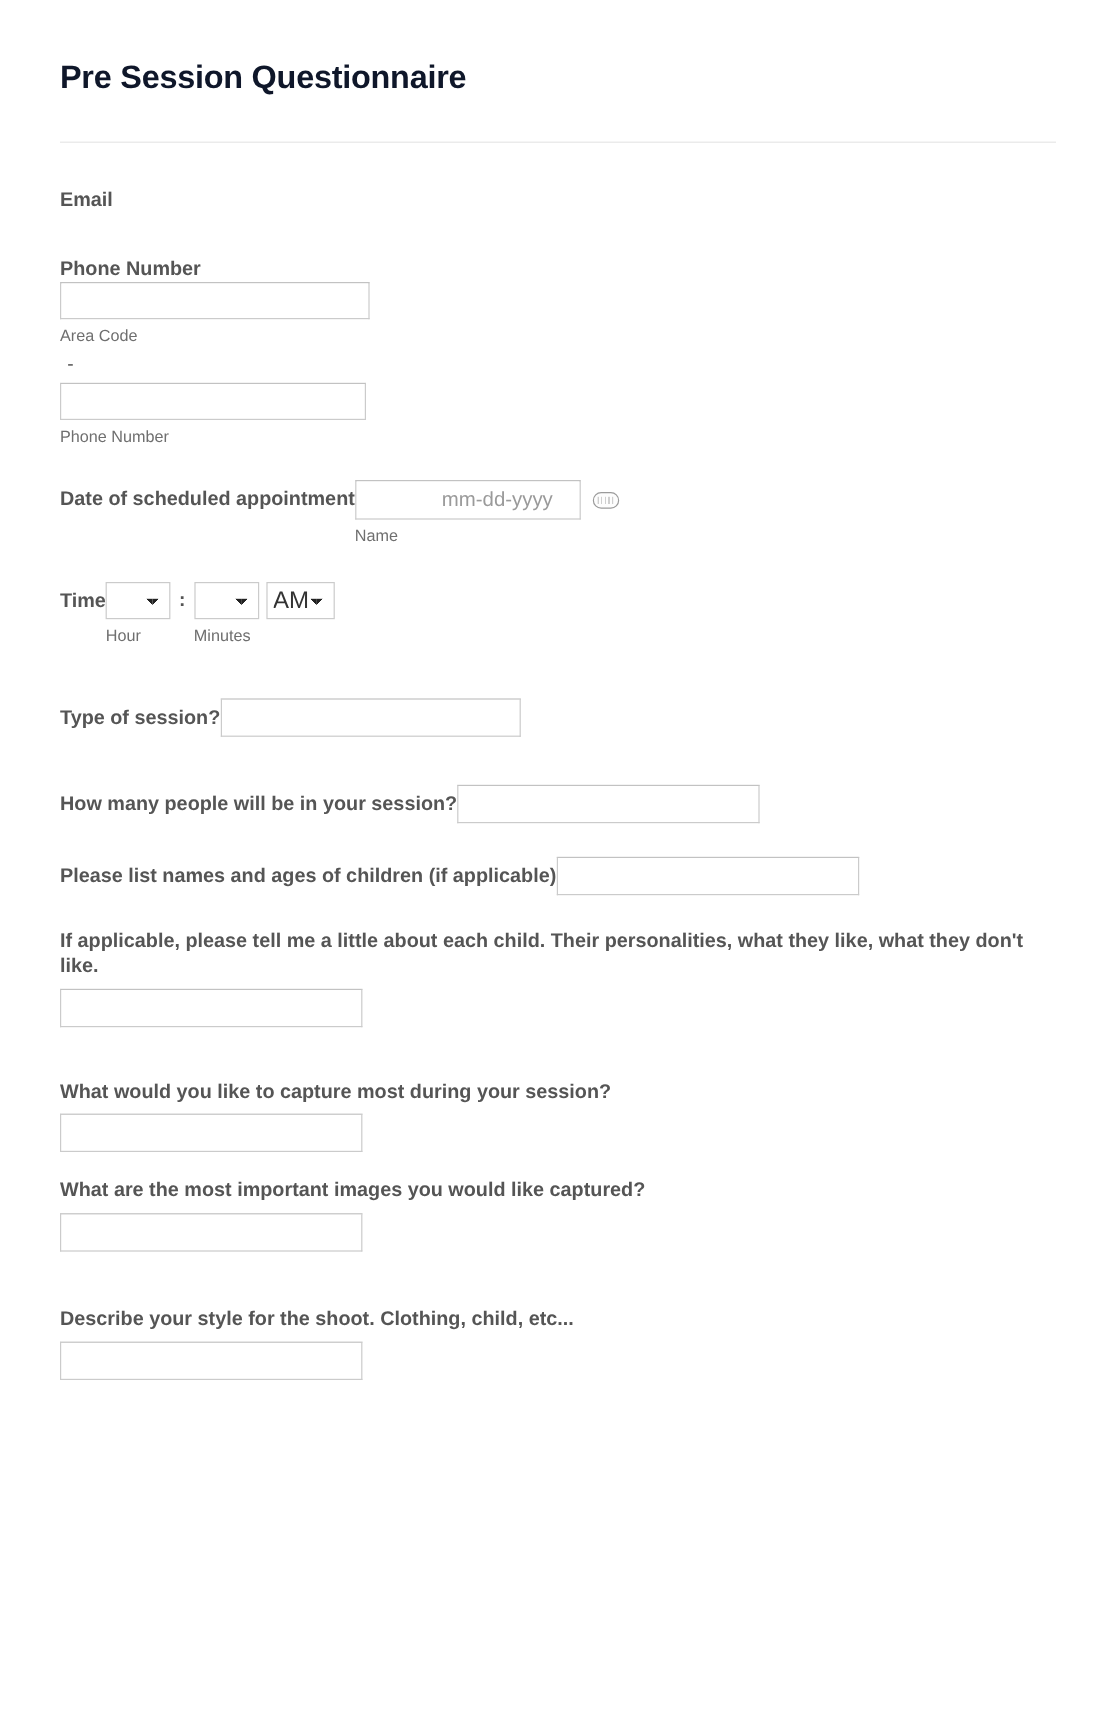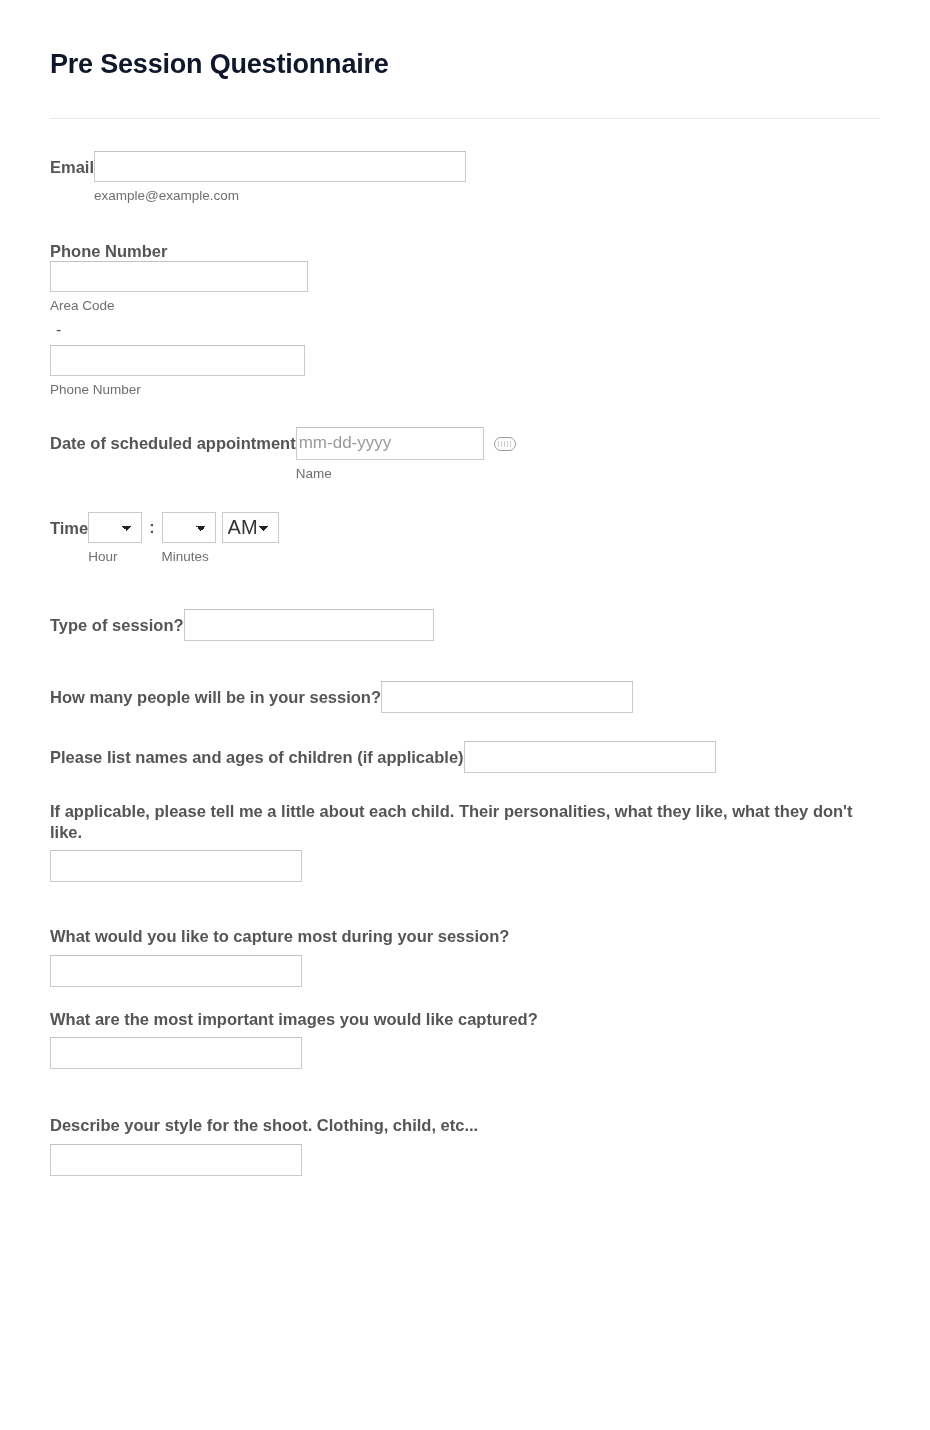--- a/index.html
+++ b/index.html
@@ -72,23 +72,24 @@
   
   .inp {
     box-sizing: border-box;
     height: 31px;
     border: 1px solid #cbcbcb;
     border-top-color: #c2c2c2;
     background: #ffffff;
     font-family: "Liberation Sans", "DejaVu Sans", sans-serif;
     font-size: 15px;
     color: #555555;
-    padding: 2px 2px;
+    padding: 2px 22px;
     outline: none;
     border-radius: 0;
+    text-align: right;
   }
   .inp::placeholder { color: #9a9a9a; opacity: 1; }
 
   .field-group { display: flex; flex-direction: column; }
   .sub-label {
     font-size: 13.5px;
     color: #6f6f6f;
     font-weight: normal;
     margin-top: 6px;
     line-height: 1.2;
@@ -200,24 +201,20 @@
 <div class="form-card">
 
   <div class="form-header">
     <h1 class="form-title">Pre Session Questionnaire</h1>
   </div>
   <div class="header-rule"></div>
 
 
   <div class="q q-inline mt-email">
     <span class="q-label">Email</span>
-    <div class="field-group">
-      <input class="inp w-email" type="text" placeholder="" style="">
-      <span class="sub-label">example@example.com</span>
-    </div>
   </div>
 
   <div class="q q-inline mt-phone">
     <span class="q-label">Phone Number</span>
     <div class="field-group">
       <input class="inp w-area" type="text" placeholder="" style="">
       <span class="sub-label">Area Code</span>
     </div>
     <span class="dash">-</span>
     <div class="field-group">

